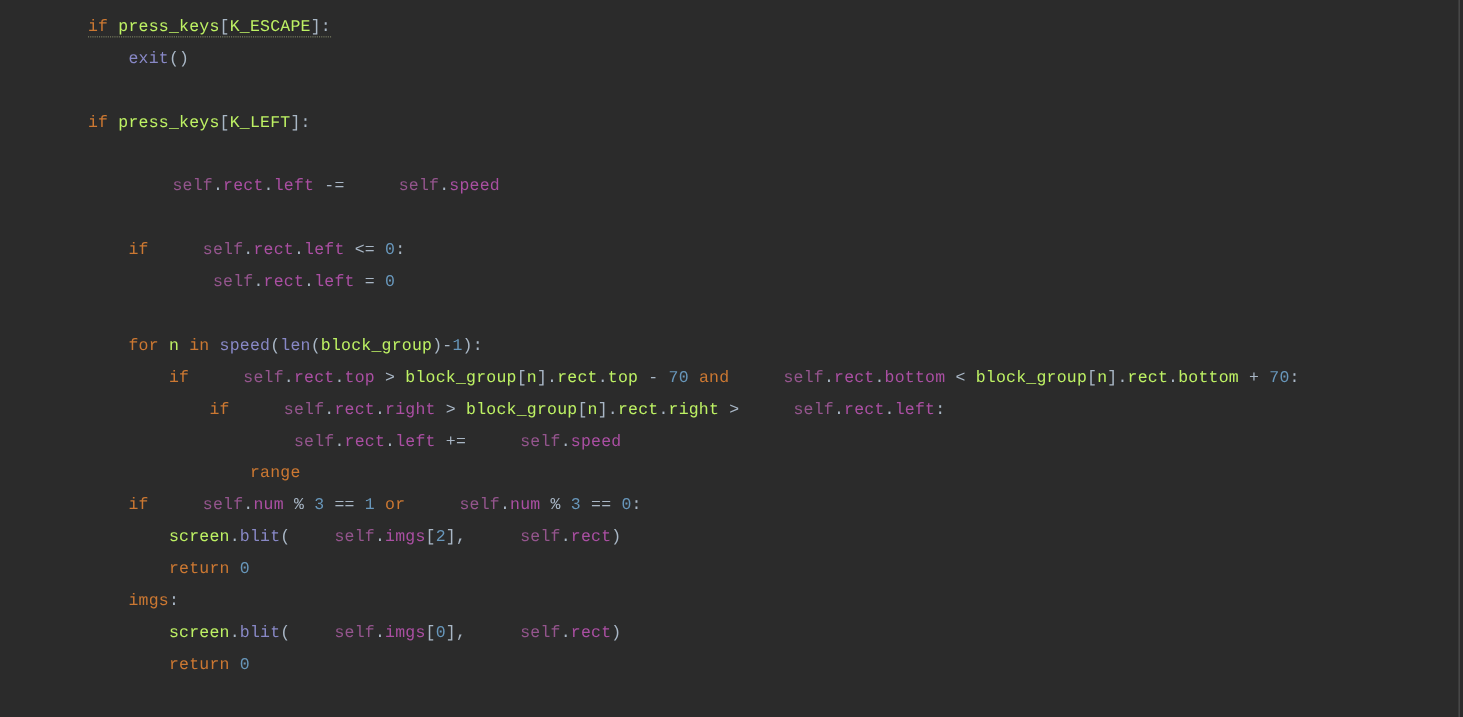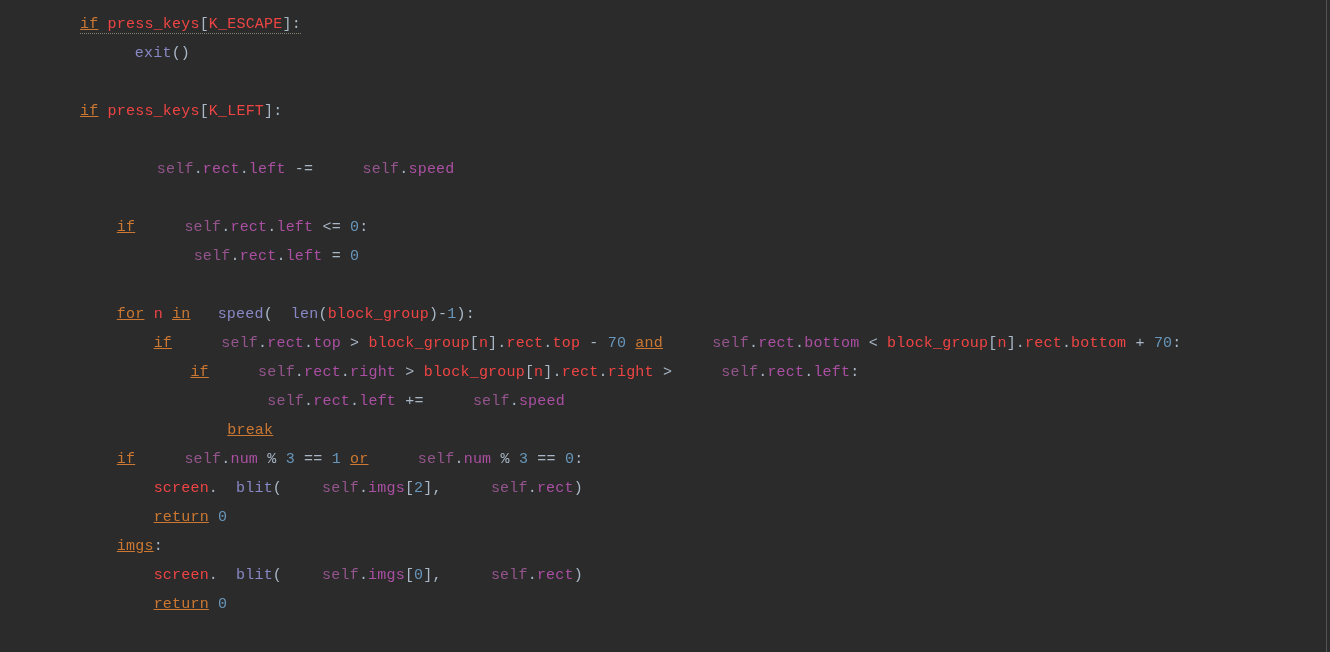--- a/index.html
+++ b/index.html
@@ -21,47 +21,47 @@
   }
   pre.code {
     margin: 0;
     padding: 10px 0 0 80px;
     line-height: 29px;
     color: #a9b7c6;
     letter-spacing: 0.2px;
     white-space: pre;
     font-family: inherit;
   }
-  .kw   { color: #cc7832; text-decoration: underline; }     
+  .kw   { color: #cc7832; }     
   .self { color: #94558d; margin-left: 40px; }     
   .attr { color: #aa4fa2; }     
-  .fn   { color: #8888c6; margin-left: 18px; }     
+  .fn   { color: #8888c6; }     
   .num  { color: #6897bb; }     
   .op   { color: #a9b7c6; }
-  .id   { color: #ef4444; }
+  .id   { color: #bef264; }
   .sq   { border-bottom: 1px dotted #808567; }
 </style>
 </head>
 <body>
 
 <div class="editor">
 <pre class="code"><span class="sq"><span class="kw">if</span> <span class="id">press_keys</span><span class="op">[</span><span class="id">K_ESCAPE</span><span class="op">]</span><span class="op">:</span></span>
     <span class="fn">exit</span><span class="op">(</span><span class="op">)</span>
 
 <span class="kw">if</span> <span class="id">press_keys</span><span class="op">[</span><span class="id">K_LEFT</span><span class="op">]</span><span class="op">:</span>
 
     <span class="self">self</span><span class="op">.</span><span class="attr">rect</span><span class="op">.</span><span class="attr">left</span> <span class="op">-=</span> <span class="self">self</span><span class="op">.</span><span class="attr">speed</span>
 
     <span class="kw">if</span> <span class="self">self</span><span class="op">.</span><span class="attr">rect</span><span class="op">.</span><span class="attr">left</span> <span class="op">&lt;=</span> <span class="num">0</span><span class="op">:</span>
         <span class="self">self</span><span class="op">.</span><span class="attr">rect</span><span class="op">.</span><span class="attr">left</span> <span class="op">=</span> <span class="num">0</span>
 
     <span class="kw">for</span> <span class="id">n</span> <span class="kw">in</span> <span class="fn">speed</span><span class="op">(</span><span class="fn">len</span><span class="op">(</span><span class="id">block_group</span><span class="op">)</span><span class="op">-</span><span class="num">1</span><span class="op">)</span><span class="op">:</span>
         <span class="kw">if</span> <span class="self">self</span><span class="op">.</span><span class="attr">rect</span><span class="op">.</span><span class="attr">top</span> <span class="op">&gt;</span> <span class="id">block_group</span><span class="op">[</span><span class="id">n</span><span class="op">]</span><span class="op">.</span><span class="id">rect</span><span class="op">.</span><span class="id">top</span> <span class="op">-</span> <span class="num">70</span> <span class="kw">and</span> <span class="self">self</span><span class="op">.</span><span class="attr">rect</span><span class="op">.</span><span class="attr">bottom</span> <span class="op">&lt;</span> <span class="id">block_group</span><span class="op">[</span><span class="id">n</span><span class="op">]</span><span class="op">.</span><span class="id">rect</span><span class="op">.</span><span class="id">bottom</span> <span class="op">+</span> <span class="num">70</span><span class="op">:</span>
             <span class="kw">if</span> <span class="self">self</span><span class="op">.</span><span class="attr">rect</span><span class="op">.</span><span class="attr">right</span> <span class="op">&gt;</span> <span class="id">block_group</span><span class="op">[</span><span class="id">n</span><span class="op">]</span><span class="op">.</span><span class="id">rect</span><span class="op">.</span><span class="id">right</span> <span class="op">&gt;</span> <span class="self">self</span><span class="op">.</span><span class="attr">rect</span><span class="op">.</span><span class="attr">left</span><span class="op">:</span>
                 <span class="self">self</span><span class="op">.</span><span class="attr">rect</span><span class="op">.</span><span class="attr">left</span> <span class="op">+=</span> <span class="self">self</span><span class="op">.</span><span class="attr">speed</span>
-                <span class="kw">break</span>
+                <span class="kw">range</span>
     <span class="kw">if</span> <span class="self">self</span><span class="op">.</span><span class="attr">num</span> <span class="op">%</span> <span class="num">3</span> <span class="op">==</span> <span class="num">1</span> <span class="kw">or</span> <span class="self">self</span><span class="op">.</span><span class="attr">num</span> <span class="op">%</span> <span class="num">3</span> <span class="op">==</span> <span class="num">0</span><span class="op">:</span>
         <span class="id">screen</span><span class="op">.</span><span class="fn">blit</span><span class="op">(</span><span class="self">self</span><span class="op">.</span><span class="attr">imgs</span><span class="op">[</span><span class="num">2</span><span class="op">]</span><span class="op">,</span> <span class="self">self</span><span class="op">.</span><span class="attr">rect</span><span class="op">)</span>
         <span class="kw">return</span> <span class="num">0</span>
     <span class="kw">imgs</span><span class="op">:</span>
         <span class="id">screen</span><span class="op">.</span><span class="fn">blit</span><span class="op">(</span><span class="self">self</span><span class="op">.</span><span class="attr">imgs</span><span class="op">[</span><span class="num">0</span><span class="op">]</span><span class="op">,</span> <span class="self">self</span><span class="op">.</span><span class="attr">rect</span><span class="op">)</span>
         <span class="kw">return</span> <span class="num">0</span></pre>
 </div>
 
 </body></html>

